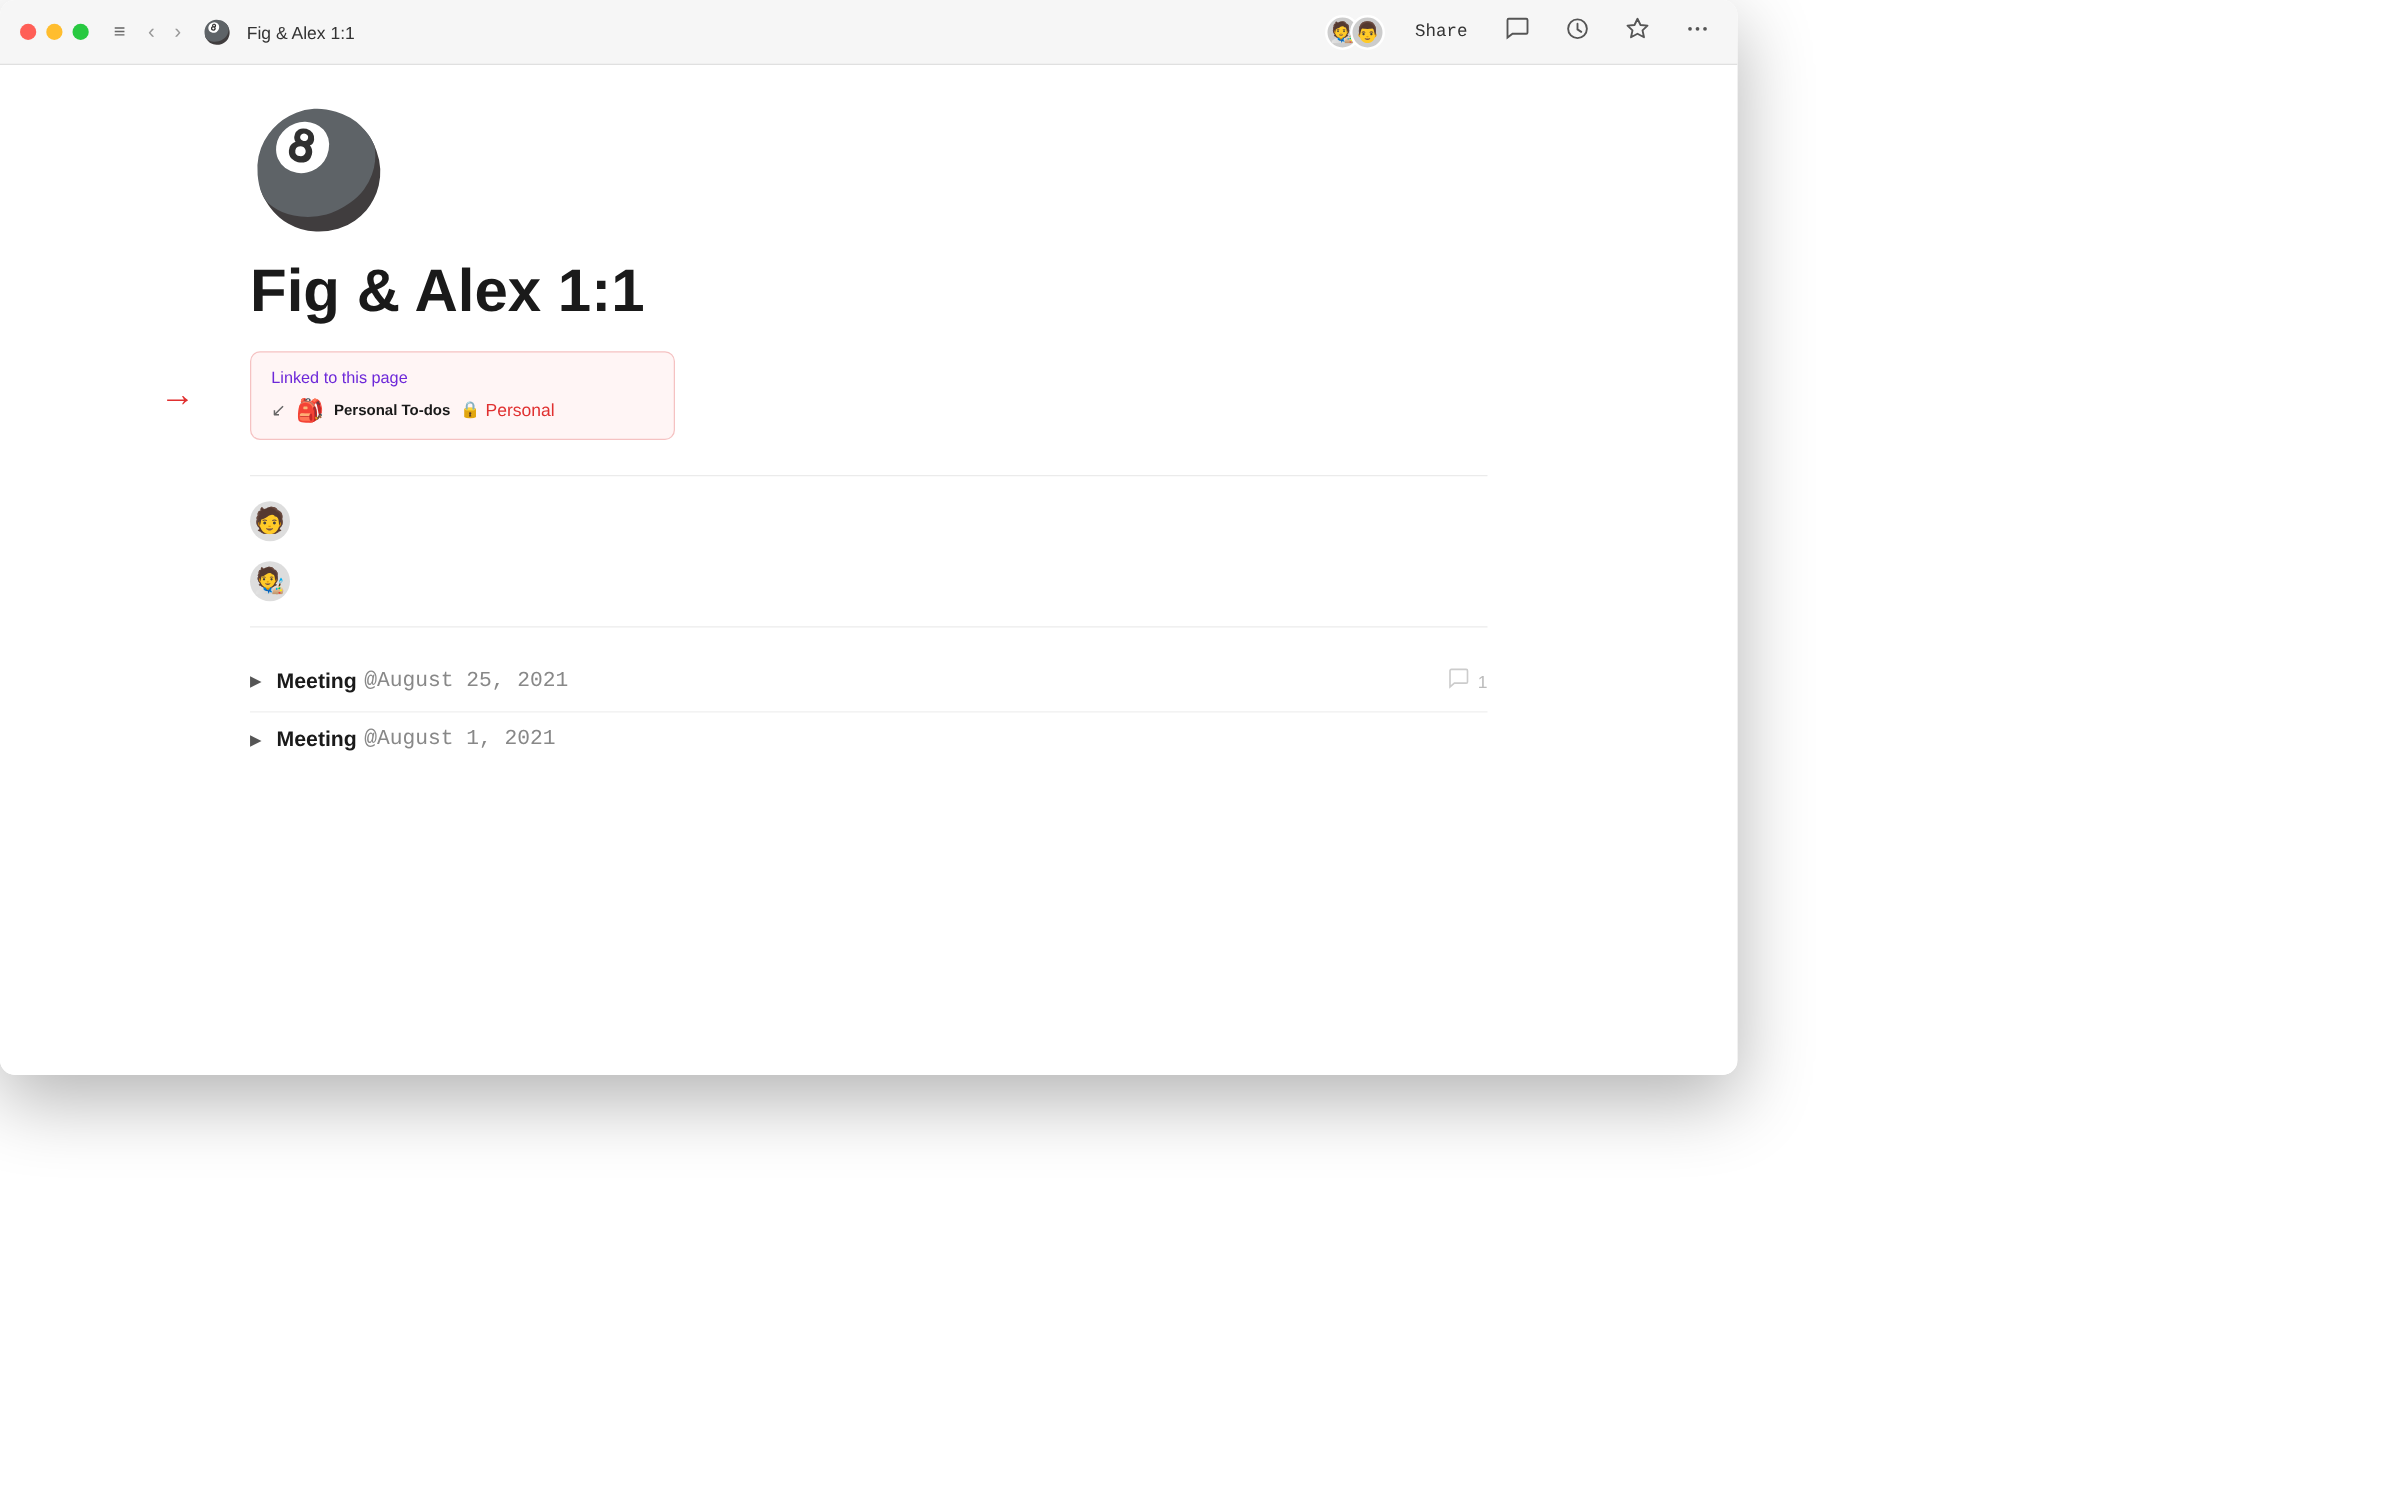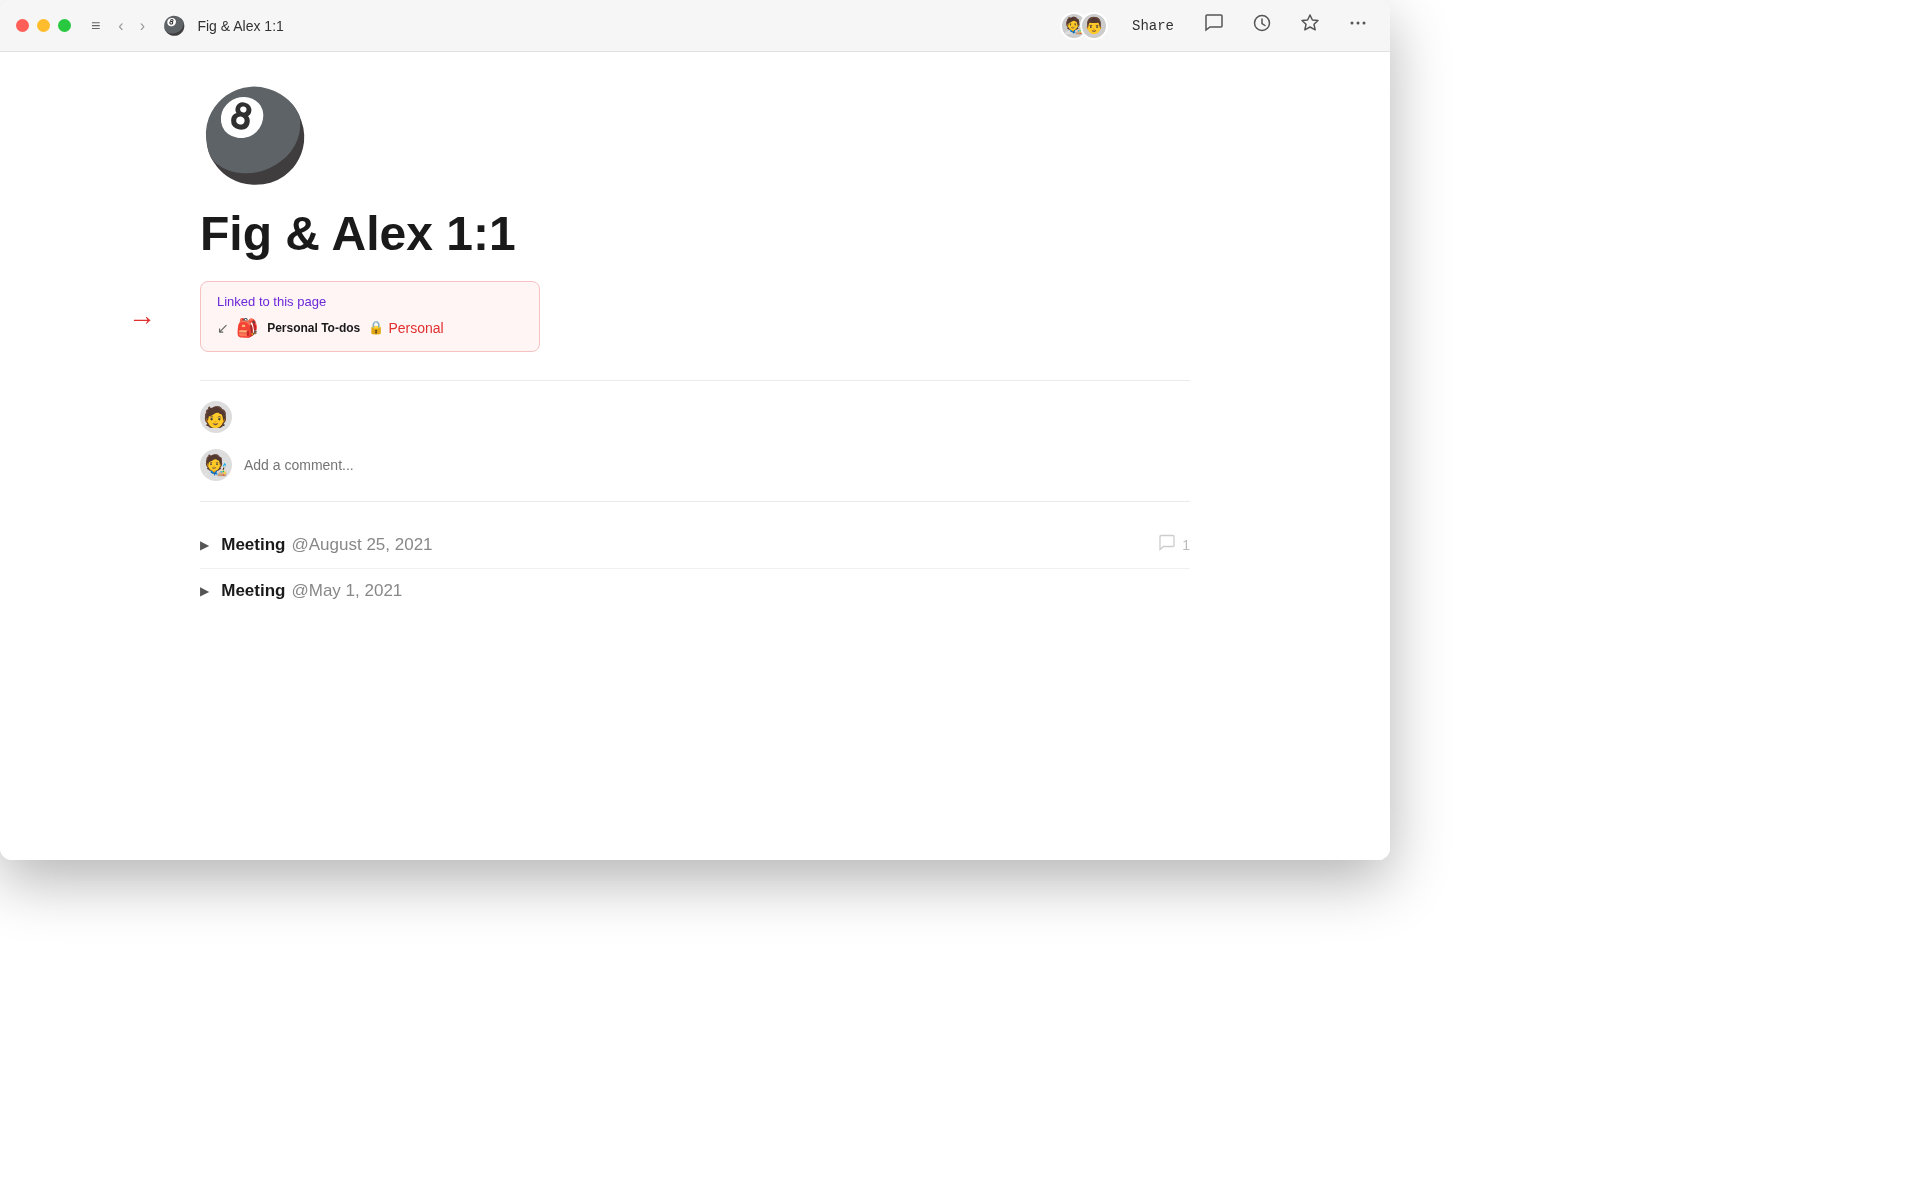--- a/index.html
+++ b/index.html
@@ -325,20 +325,21 @@
     .meeting-label {
       font-size: 17px;
       color: #1a1a1a;
       font-weight: 700;
     }
 
     .meeting-date {
       font-size: 17px;
       color: #888;
       margin-left: 6px;
+      font-family: Liberation Mono, monospace;
     }
 
     .meeting-spacer { flex: 1; }
 
     .meeting-comment-count {
       display: flex;
       align-items: center;
       gap: 6px;
       color: #bbb;
       font-size: 14px;
@@ -426,21 +427,20 @@
 
   <hr class="divider">
 
   <div class="comment-section">
     <div class="comment-item">
       <div class="comment-avatar">🧑</div>
     </div>
 
     <div class="add-comment-row">
       <div class="comment-avatar">🧑‍🎨</div>
-      <input class="add-comment-input" type="text" placeholder="Add a comment..." style="">
     </div>
   </div>
 
   <hr class="divider">
 
   <div class="meeting-list">
     <div class="meeting-item">
       <span class="meeting-arrow">▶</span>
       <span class="meeting-label">Meeting</span>
       <span class="meeting-date">@August 25, 2021</span>
@@ -451,18 +451,18 @@
             <path d="M2 2.5a1 1 0 011-1h12a1 1 0 011 1v9a1 1 0 01-1 1H5.5L2 15.5V2.5z" stroke="#ccc" stroke-width="1.3" fill="none"></path>
           </svg>
         </span>
         <span>1</span>
       </div>
     </div>
 
     <div class="meeting-item">
       <span class="meeting-arrow">▶</span>
       <span class="meeting-label">Meeting</span>
-      <span class="meeting-date">@May 1, 2021</span>
+      <span class="meeting-date">@August 1, 2021</span>
       <div class="meeting-spacer"></div>
     </div>
   </div>
 
 </div>
 
 </body></html>

